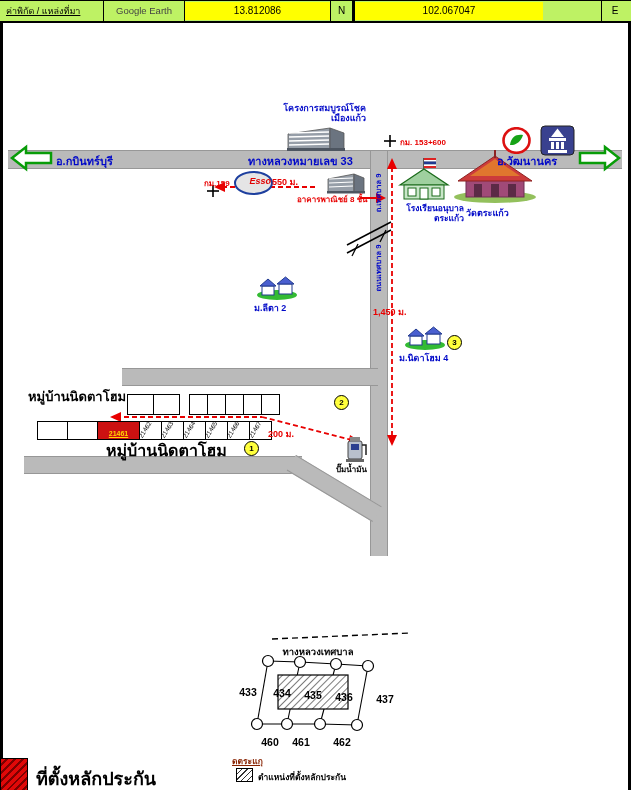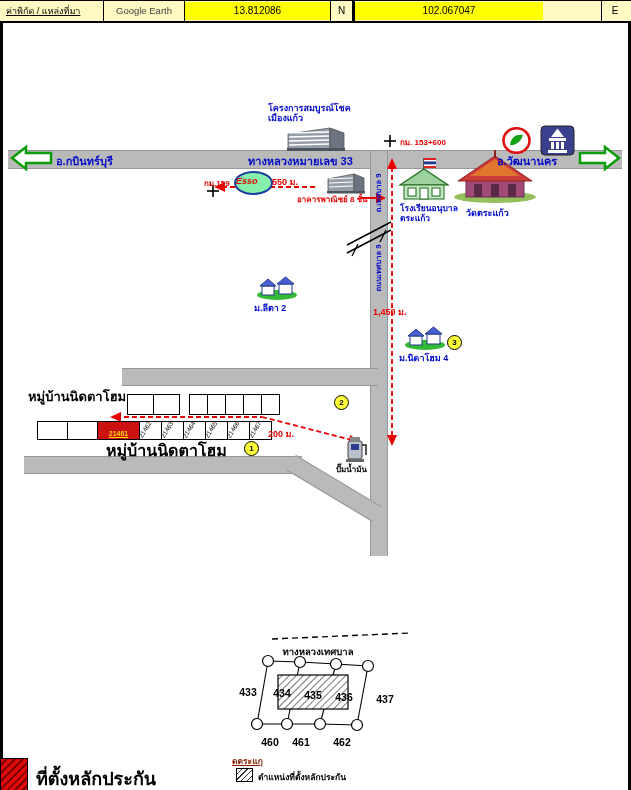--- a/index.html
+++ b/index.html
@@ -4,21 +4,21 @@
 <style>
   body{margin:0;background:#e8e8e8}
   #page{position:relative;width:631px;height:790px;background:#fff;overflow:hidden;
         font-family:"Liberation Sans",sans-serif;color:#000}
   .abs{position:absolute}
   .road{background:#bababa;border-top:1px solid #979797;border-bottom:1px solid #979797}
   .vroad{background:#bababa;border-left:1px solid #979797;border-right:1px solid #979797}
   .blue{color:#0008c8;font-weight:700}
   .redt{color:#e80000;font-weight:700}
   .blk{color:#000;font-weight:700}
-  .ctr{text-align:left}
+  .ctr{text-align:right}
   .hdr-cell{position:absolute;top:1px;height:18px;line-height:18px;font-size:10px;text-align:center}
   .yellow{background:#ffff00}
   .vline{position:absolute;top:0;width:1px;height:20px;background:#000}
   .marker{position:absolute;width:13px;height:13px;border-radius:50%;background:#ffff3c;
           border:1px solid #000;font-size:8px;font-weight:700;text-align:center;line-height:13px;z-index:8}
   .pbox{border:1px solid #000;background:#fff;margin-left:-1px;position:relative}
   .rot-num{position:absolute;left:3px;bottom:0;transform:rotate(-58deg);transform-origin:left bottom;
            font-size:6.5px;white-space:nowrap;color:#000}
   .vlabel{position:absolute;font-size:7.5px;font-weight:700;color:#0008c8;text-align:center;
           transform:rotate(-90deg);white-space:nowrap;z-index:6}
@@ -29,21 +29,21 @@
   .lbl{z-index:7;white-space:nowrap}
 </style>
 </head>
 <body>
 
 <div id="page">
 
   <div class="abs" style="left:0;top:0;width:3px;height:790px;background:#000"></div>
   <div class="abs" style="left:628px;top:0;width:3px;height:790px;background:#000"></div>
 
-  <div class="abs" style="left:0;top:0;width:631px;height:20px;background:#fef9c3;border-top:1px solid #000;border-bottom:2px solid #000">
+  <div class="abs" style="left:0;top:0;width:631px;height:20px;background:#bef264;border-top:1px solid #000;border-bottom:2px solid #000">
     <div class="hdr-cell" style="left:6px;width:96px;text-decoration:underline;font-size:9px;text-align:left">ค่าพิกัด / แหล่งที่มา</div>
     <div class="vline" style="left:103px"></div>
     <div class="hdr-cell" style="left:104px;width:80px;color:#444;font-size:9.5px">Google Earth</div>
     <div class="vline" style="left:184px"></div>
     <div class="hdr-cell yellow" style="left:185px;width:145px">13.812086</div>
     <div class="vline" style="left:330px"></div>
     <div class="hdr-cell" style="left:331px;width:21px">N</div>
     <div class="vline" style="left:352px;width:3px"></div>
     <div class="hdr-cell yellow" style="left:355px;width:188px">102.067047</div>
     <div class="vline" style="left:601px"></div>
@@ -129,21 +129,21 @@
       <polygon points="17.5,3.5 24,12 11,12" fill="#fff"></polygon>
       <rect x="9" y="13" width="17" height="3" fill="#fff"></rect>
       <rect x="11" y="17" width="3" height="7" fill="#fff"></rect>
       <rect x="16" y="17" width="3" height="7" fill="#fff"></rect>
       <rect x="21" y="17" width="3" height="7" fill="#fff"></rect>
       <rect x="8" y="25" width="19" height="3" fill="#fff"></rect>
     </svg>
   </div>
 
   <div class="abs lbl redt" style="left:204px;top:177px;font-size:8px">กม.159</div>
-  <div class="abs icon" style="left:234px;top:171px;width:35px;height:20px;border:2px solid #1d3f9e;border-radius:50%;background:#86efac;z-index:6">
+  <div class="abs icon" style="left:234px;top:171px;width:35px;height:20px;border:2px solid #1d3f9e;border-radius:50%;background:#e5e5e5;z-index:6">
     <div class="ctr" style="font-size:9px;font-weight:700;font-style:italic;color:#e00000;line-height:16px">Esso</div>
   </div>
   <div class="abs lbl redt" style="left:272px;top:175px;font-size:9px">550 ม.</div>
   <div class="abs icon" style="left:326px;top:170px">
     <svg width="40" height="24" viewBox="0 0 40 24">
       <polygon points="2,22 2,9 28,4 28,22" fill="#969ea8" stroke="#555" stroke-width="0.8"></polygon>
       <polygon points="28,4 38,8 38,22 28,22" fill="#6b7480" stroke="#555" stroke-width="0.8"></polygon>
       <line x1="3" y1="9" x2="27" y2="8" stroke="#fff" stroke-width="1.1"></line>
       <line x1="3" y1="13" x2="27" y2="12" stroke="#fff" stroke-width="1.1"></line>
       <line x1="3" y1="17" x2="27" y2="16" stroke="#fff" stroke-width="1.1"></line>

